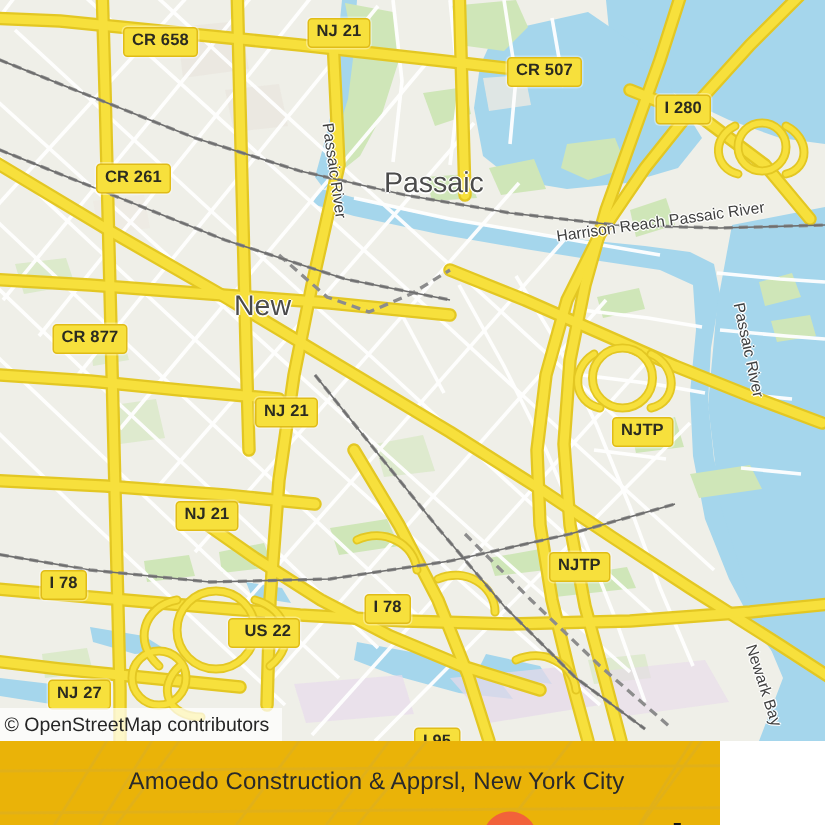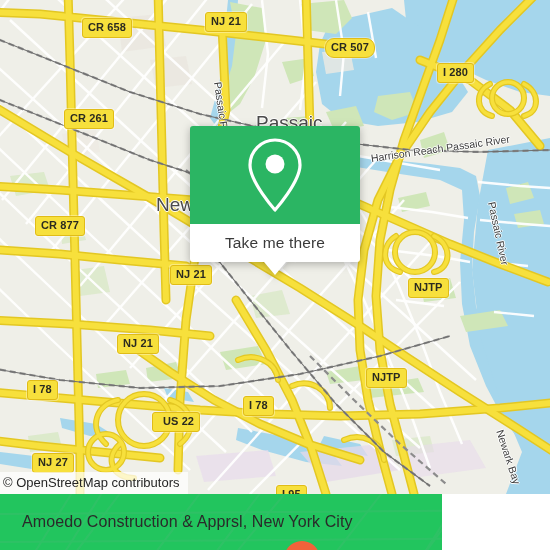--- a/index.html
+++ b/index.html
@@ -89,24 +89,25 @@
   .popup-tail{
     position:absolute;left:50%;top:136px;margin-left:-11px;
     width:0;height:0;
     border-left:11px solid transparent;
     border-right:11px solid transparent;
     border-top:13px solid #ffffff;
   }
 
   
   .footer{
-    position:absolute;left:0;top:494px;width:442px;height:56px;
-    background:#22c55e;
+    position:absolute;left:0;top:494px;width:480px;height:56px;
+    background:#eab308;
     display:flex;align-items:center;
     overflow:hidden;
+    justify-content:center;
   }
   .footer-watermark{
     position:absolute;left:0;top:-14px;width:550px;height:80px;opacity:.10;
   }
   .footer-title{
     position:relative;
     margin-left:22px;
     font-size:16px;color:#2a2a2a;letter-spacing:.1px;white-space:nowrap;
   }
   .brand{
@@ -313,21 +314,21 @@
           <path d="M-10,36 L60,64 L130,92 L200,114 L270,130 L340,142 L410,150 L480,152 L550,150"></path>
           <path d="M-10,96 L70,128 L150,160 L230,186 L300,200"></path>
           <path d="M210,250 L250,300 L292,352 L336,404 L384,452 L430,486"></path>
           <path d="M-10,368 L60,380 L140,388 L220,386 L300,374 L380,356 L450,336"></path>
         </g>
       </g>
     </svg>
 
     <div class="shield" style="left:82px;top:18px;">CR 658</div>
     <div class="shield" style="left:205px;top:12px;">NJ 21</div>
-    <div class="shield" style="left:325px;top:38px;border-radius:9px;">CR 507</div>
+    <div class="shield" style="left:338px;top:38px;">CR 507</div>
     <div class="shield" style="left:437px;top:63px;text-align:center;">I 280</div>
     <div class="shield" style="left:64px;top:109px;">CR 261</div>
     <div class="shield" style="left:35px;top:216px;">CR 877</div>
     <div class="shield" style="left:170px;top:265px;">NJ 21</div>
     <div class="shield" style="left:408px;top:278px;">NJTP</div>
     <div class="shield" style="left:117px;top:334px;">NJ 21</div>
     <div class="shield" style="left:366px;top:368px;">NJTP</div>
     <div class="shield" style="left:27px;top:380px;">I 78</div>
     <div class="shield" style="left:243px;top:396px;">I 78</div>
     <div class="shield" style="left:152px;top:412px;padding-left:10px;">US 22</div>
@@ -337,32 +338,20 @@
     <div class="place" style="left:256px;top:112px;">Passaic</div>
     <div class="place" style="left:156px;top:194px;">New</div>
 
     <div class="water-label" style="left:371px;top:152px;transform:rotate(-8deg);transform-origin:left center;">Harrison Reach Passaic River</div>
     <div class="water-label" style="left:492px;top:196px;transform:rotate(78deg);transform-origin:left center;">Passaic River</div>
     <div class="water-label" style="left:218px;top:76px;transform:rotate(82deg);transform-origin:left center;">Passaic River</div>
     <div class="water-label" style="left:500px;top:424px;transform:rotate(72deg);transform-origin:left center;">Newark Bay</div>
 
     <div class="attribution">© OpenStreetMap contributors</div>
 
-    <div class="popup">
-      <div class="popup-body">
-        <svg class="popup-pin" width="62" height="78" viewBox="0 0 62 78">
-          <path d="M31 4 C17.2 4 6 15.2 6 29 C6 46 31 74 31 74 C31 74 56 46 56 29 C56 15.2 44.8 4 31 4 Z" fill="none" stroke="#ffffff" stroke-width="3.2" stroke-linejoin="round"></path>
-          <circle cx="31" cy="28" r="9.5" fill="#ffffff"></circle>
-        </svg>
-      </div>
-      <div class="popup-foot">
-        <span>Take me there</span>
-      </div>
-      <div class="popup-tail"></div>
-    </div>
   </div>
 
   <div class="footer">
     <svg class="footer-watermark" viewBox="0 0 550 80">
       <g stroke="#9aa0a6" stroke-width="2" fill="none">
         <path d="M30,80 L80,0"></path>
           <path d="M70,80 L130,0"></path>
           <path d="M150,80 L210,0"></path>
         <path d="M230,80 L296,0"></path>
           <path d="M330,80 L392,0"></path>

